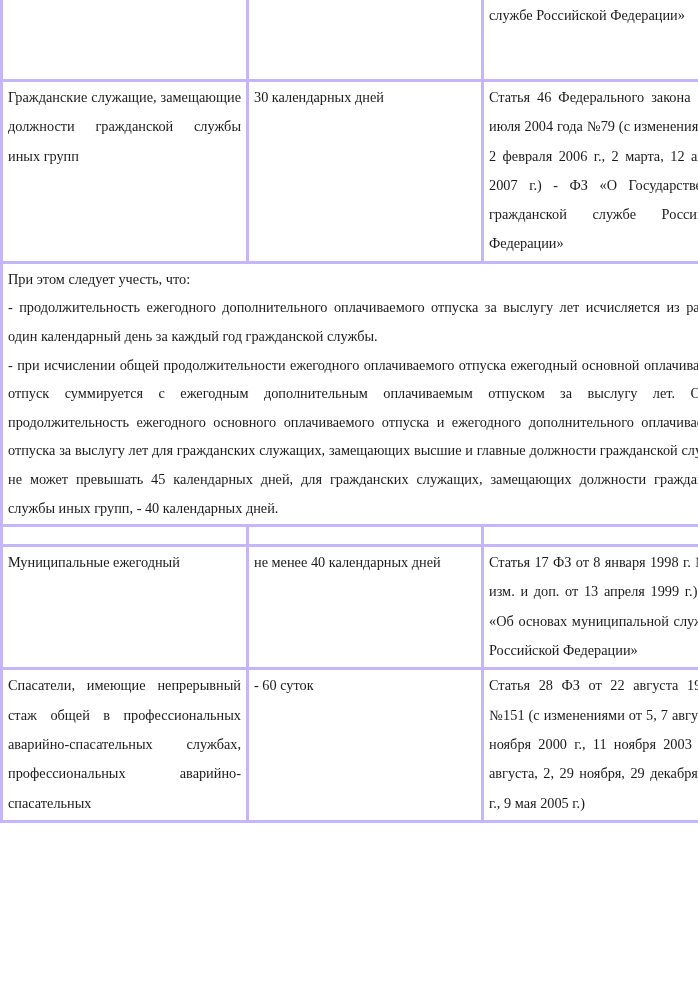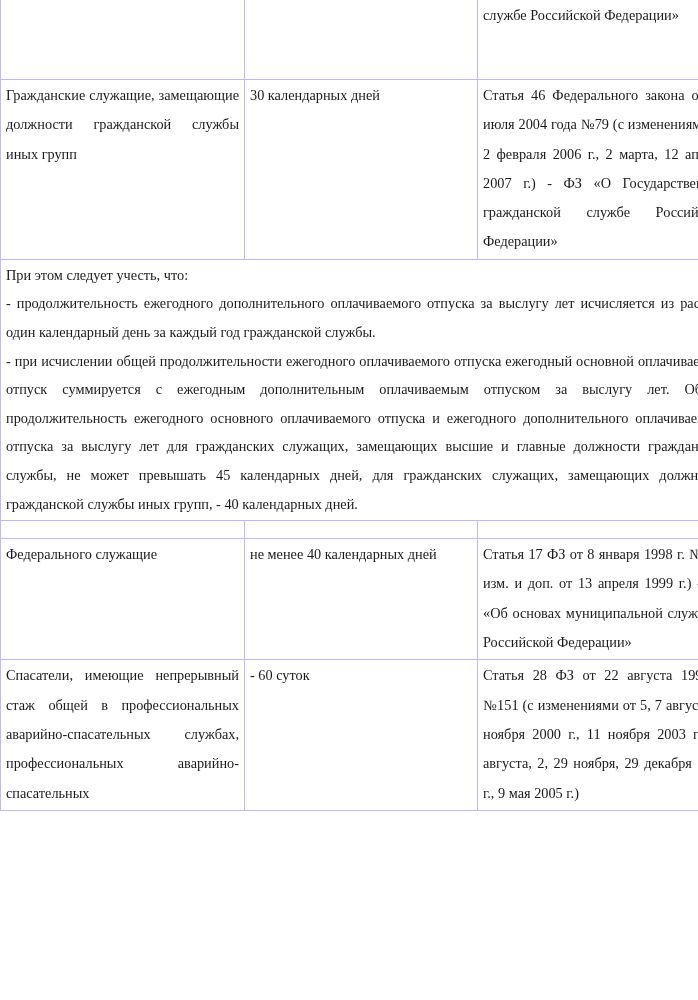--- a/index.html
+++ b/index.html
@@ -21,21 +21,21 @@
     box-sizing: border-box;
   }
   table.doc-table {
     width: 698px;
     border-collapse: collapse;
     table-layout: fixed;
     font-size: 14.3px;
     line-height: 2.05;
   }
   table.doc-table td {
-    border: 1px solid #c4b5fd;
+    border: 3px solid #c4b5fd;
     vertical-align: top;
     padding: 1px 5px 2px 5px;
     text-align: justify;
     text-align-last: left;
     -moz-text-align-last: left;
     word-spacing: 0;
   }
   td.col-a { width: 233px; }
   td.col-b { width: 222px; }
   td.col-c { width: 243px; }
@@ -113,21 +113,21 @@
       </tr>
 
       <tr class="spacer-row">
         <td class="col-a"></td>
         <td class="col-b"></td>
         <td class="col-c"></td>
       </tr>
 
       <tr>
         <td class="col-a">
-          <p class="cell-p nojust">Федерального служащие</p>
+          <p class="cell-p nojust">Муниципальные ежегодный</p>
         </td>
         <td class="col-b">
           <p class="cell-p">не менее 40 календарных дней</p>
         </td>
         <td class="col-c">
           <p class="cell-p">Статья 17 ФЗ от 8 января 1998 г. №8 (с изм. и доп. от 13 апреля 1999 г.) - ФЗ «Об основах муниципальной службы в Российской Федерации»</p>
         </td>
       </tr>
 
       <tr>

